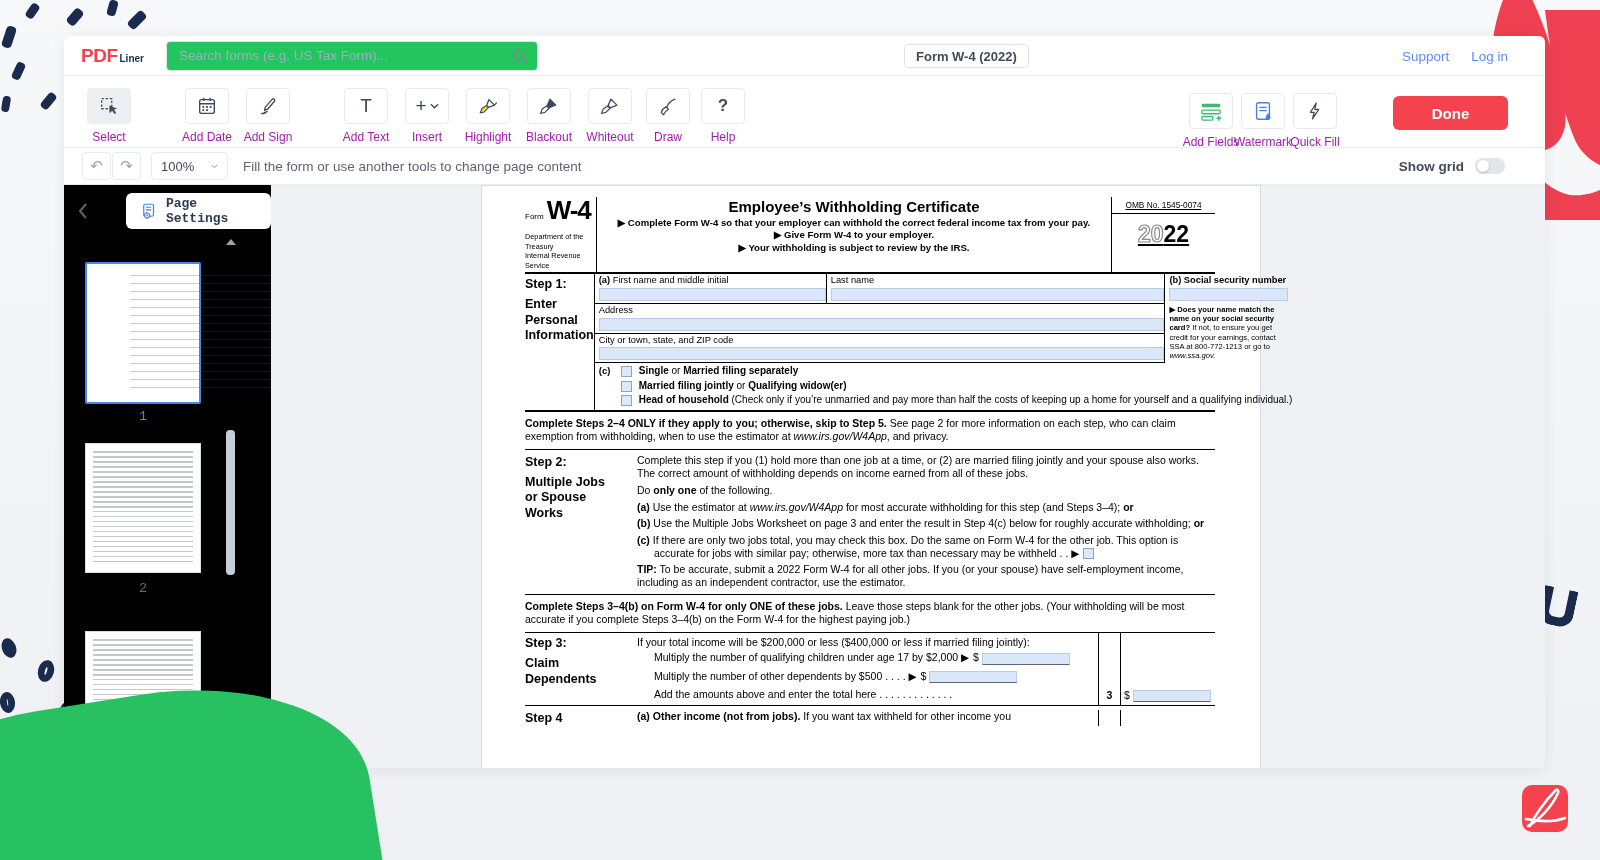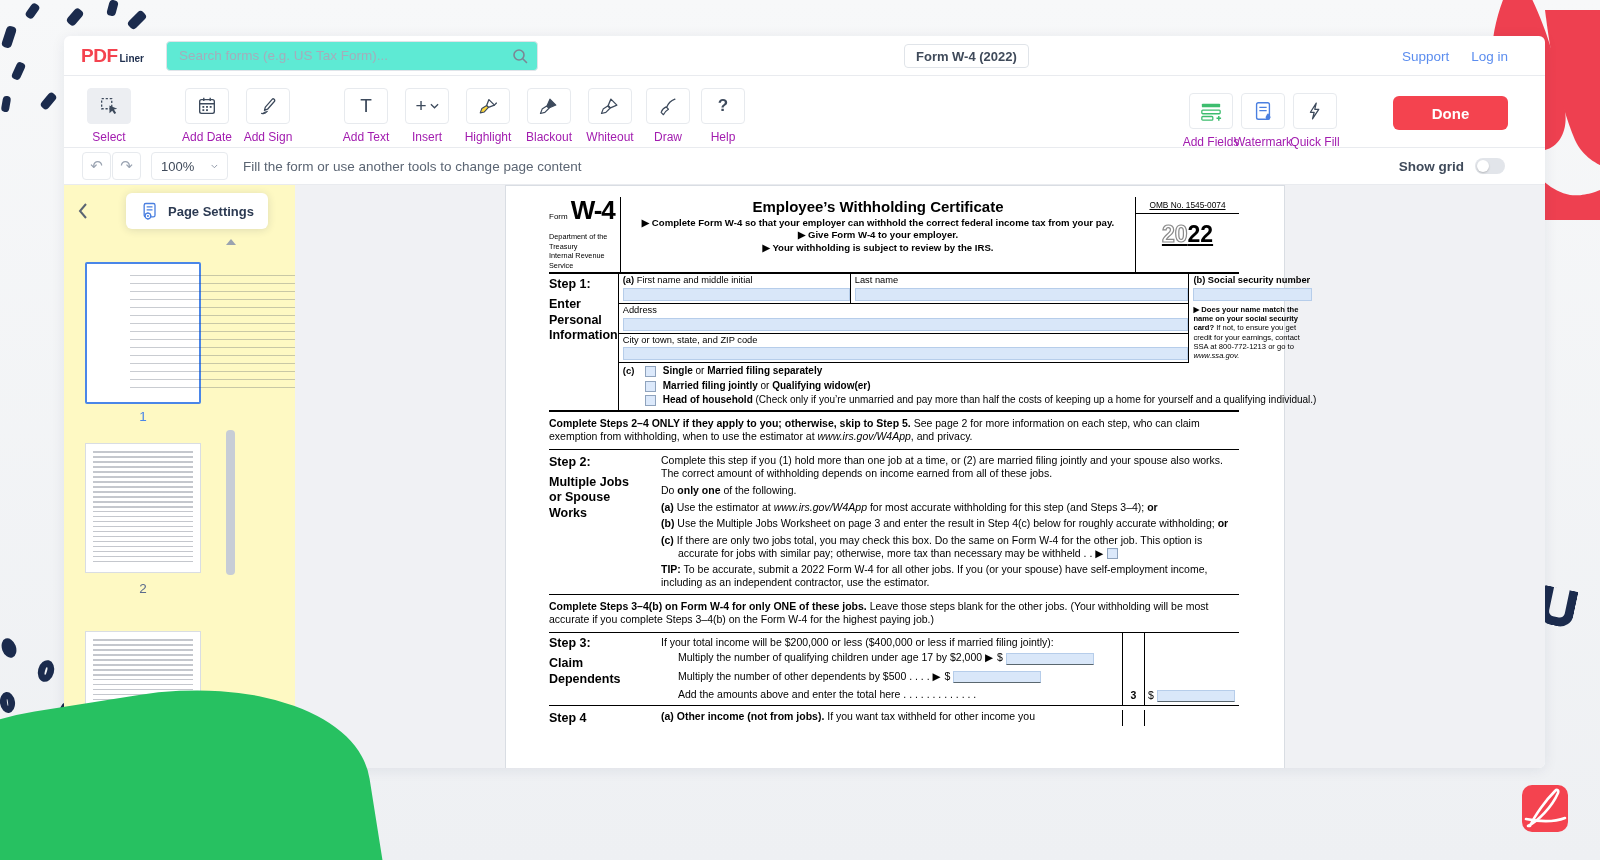--- a/index.html
+++ b/index.html
@@ -17,21 +17,21 @@
 
   
   .app { position:absolute; left:64px; top:36px; width:1481px; height:732px; background:#fff; border-radius:6px; box-shadow:0 2px 14px rgba(27,43,77,.08); overflow:hidden; z-index:3; }
 
   
   .topbar { position:relative; height:40px; border-bottom:1px solid #e9ebef; display:flex; align-items:center; }
   .logo { margin-left:17px; display:flex; align-items:baseline; cursor:pointer; }
   .logo-pdf { color:#f4434f; font-weight:800; font-size:19px; letter-spacing:-0.5px; }
   .logo-liner { color:#20304f; font-weight:700; font-size:10px; margin-left:2px; }
   .search-wrap { position:relative; margin-left:22px; width:372px; }
-  .search-input { width:100%; height:30px; border:1px solid #e0e4e9; border-radius:4px; padding:0 34px 0 12px; font-size:13.5px; color:#3d4a5c; font-family:"Liberation Sans",sans-serif; background:#5eead4; }
+  .search-input { width:100%; height:30px; border:1px solid #e0e4e9; border-radius:4px; padding:0 34px 0 12px; font-size:13.5px; color:#3d4a5c; font-family:"Liberation Sans",sans-serif; background:#22c55e; }
   .search-input::placeholder { color:#a4adbb; }
   .search-ico { position:absolute; right:10px; top:7px; }
   .doc-badge { position:absolute; left:840px; top:8px; height:24px; padding:0 11px; border:1px solid #e0e4e9; border-radius:4px; font-size:13px; font-weight:700; color:#3f4a5a; display:flex; align-items:center; background:#fff; }
   .top-links { position:absolute; right:37px; top:0; height:40px; display:flex; align-items:center; gap:22px; }
   .top-link { color:#5b8def; font-size:13.5px; cursor:pointer; }
 
   
   .toolbar { position:relative; height:72px; border-bottom:1px solid #e9ebef; }
   .tools { position:absolute; left:19px; top:12px; display:flex; align-items:flex-start; gap:9px; }
   .tool { display:flex; flex-direction:column; align-items:center; width:52px; cursor:pointer; }
@@ -53,21 +53,21 @@
   .hist-btn + .hist-btn { margin-left:1px; }
   .zoom-select { margin-left:10px; width:77px; height:28px; border:1px solid #e7eaee; border-radius:4px; display:flex; align-items:center; justify-content:space-between; padding:12px 9px; font-size:13px; color:#3f4a5a; cursor:pointer; background:#fff;gap:17px; }
   .hint { margin-left:15px; font-size:13.5px; color:#5b6573; }
   .grid-ctl { position:absolute; right:40px; display:flex; align-items:center; gap:11px; }
   .grid-label { font-size:13.5px; font-weight:600; color:#3f4a5a; }
   .toggle { width:30px; height:16px; border-radius:8px; background:#e2e5ea; position:relative; cursor:pointer; }
   .toggle-knob { position:absolute; left:2px; top:2px; width:12px; height:12px; border-radius:50%; background:#fff; box-shadow:0 1px 2px rgba(0,0,0,.2); }
 
   
   .workspace { display:flex; height:583px; }
-  .sidebar { position:relative; width:231px; background:#fef9c3; flex:none; }
+  .sidebar { position:relative; width:207px; background:#000000; flex:none;font-family:Liberation Mono, monospace; }
   .collapse-btn { position:absolute; left:14px; top:18px; cursor:pointer; }
   .pagesettings-btn { position:absolute; left:62px; top:8px; height:36px; padding:0 14px; background:#fff; border-radius:6px; box-shadow:0 1px 8px rgba(27,43,77,.14); display:flex; align-items:center; gap:8px; font-size:13px; font-weight:700; color:#2c3a52; cursor:pointer; }
   .thumb { position:absolute; left:21px; width:116px; background:#fff; border:1px solid #d9dde3; cursor:pointer; }
   .thumb.sel { border:2px solid #4a86e8; border-radius:2px; }
   .thumb-lines { position:absolute; inset:7px; background:repeating-linear-gradient(180deg, rgba(60,70,90,.55) 0 1.5px, transparent 1.5px 5px); opacity:.55; }
   .thumb-lines.form { background:repeating-linear-gradient(180deg, rgba(60,70,90,.5) 0 1.5px, transparent 1.5px 8px); }
   .thumb-num { position:absolute; width:116px; left:21px; text-align:center; font-size:13.5px; color:#5b6b8c; }
   .thumb-num.sel { color:#4a86e8; }
   .sb-scroll-arrow { position:absolute; left:162px; width:0; height:0; border-left:5px solid transparent; border-right:5px solid transparent; }
   .sb-scroll-arrow.up { border-bottom:6px solid #9aa3b0; }

